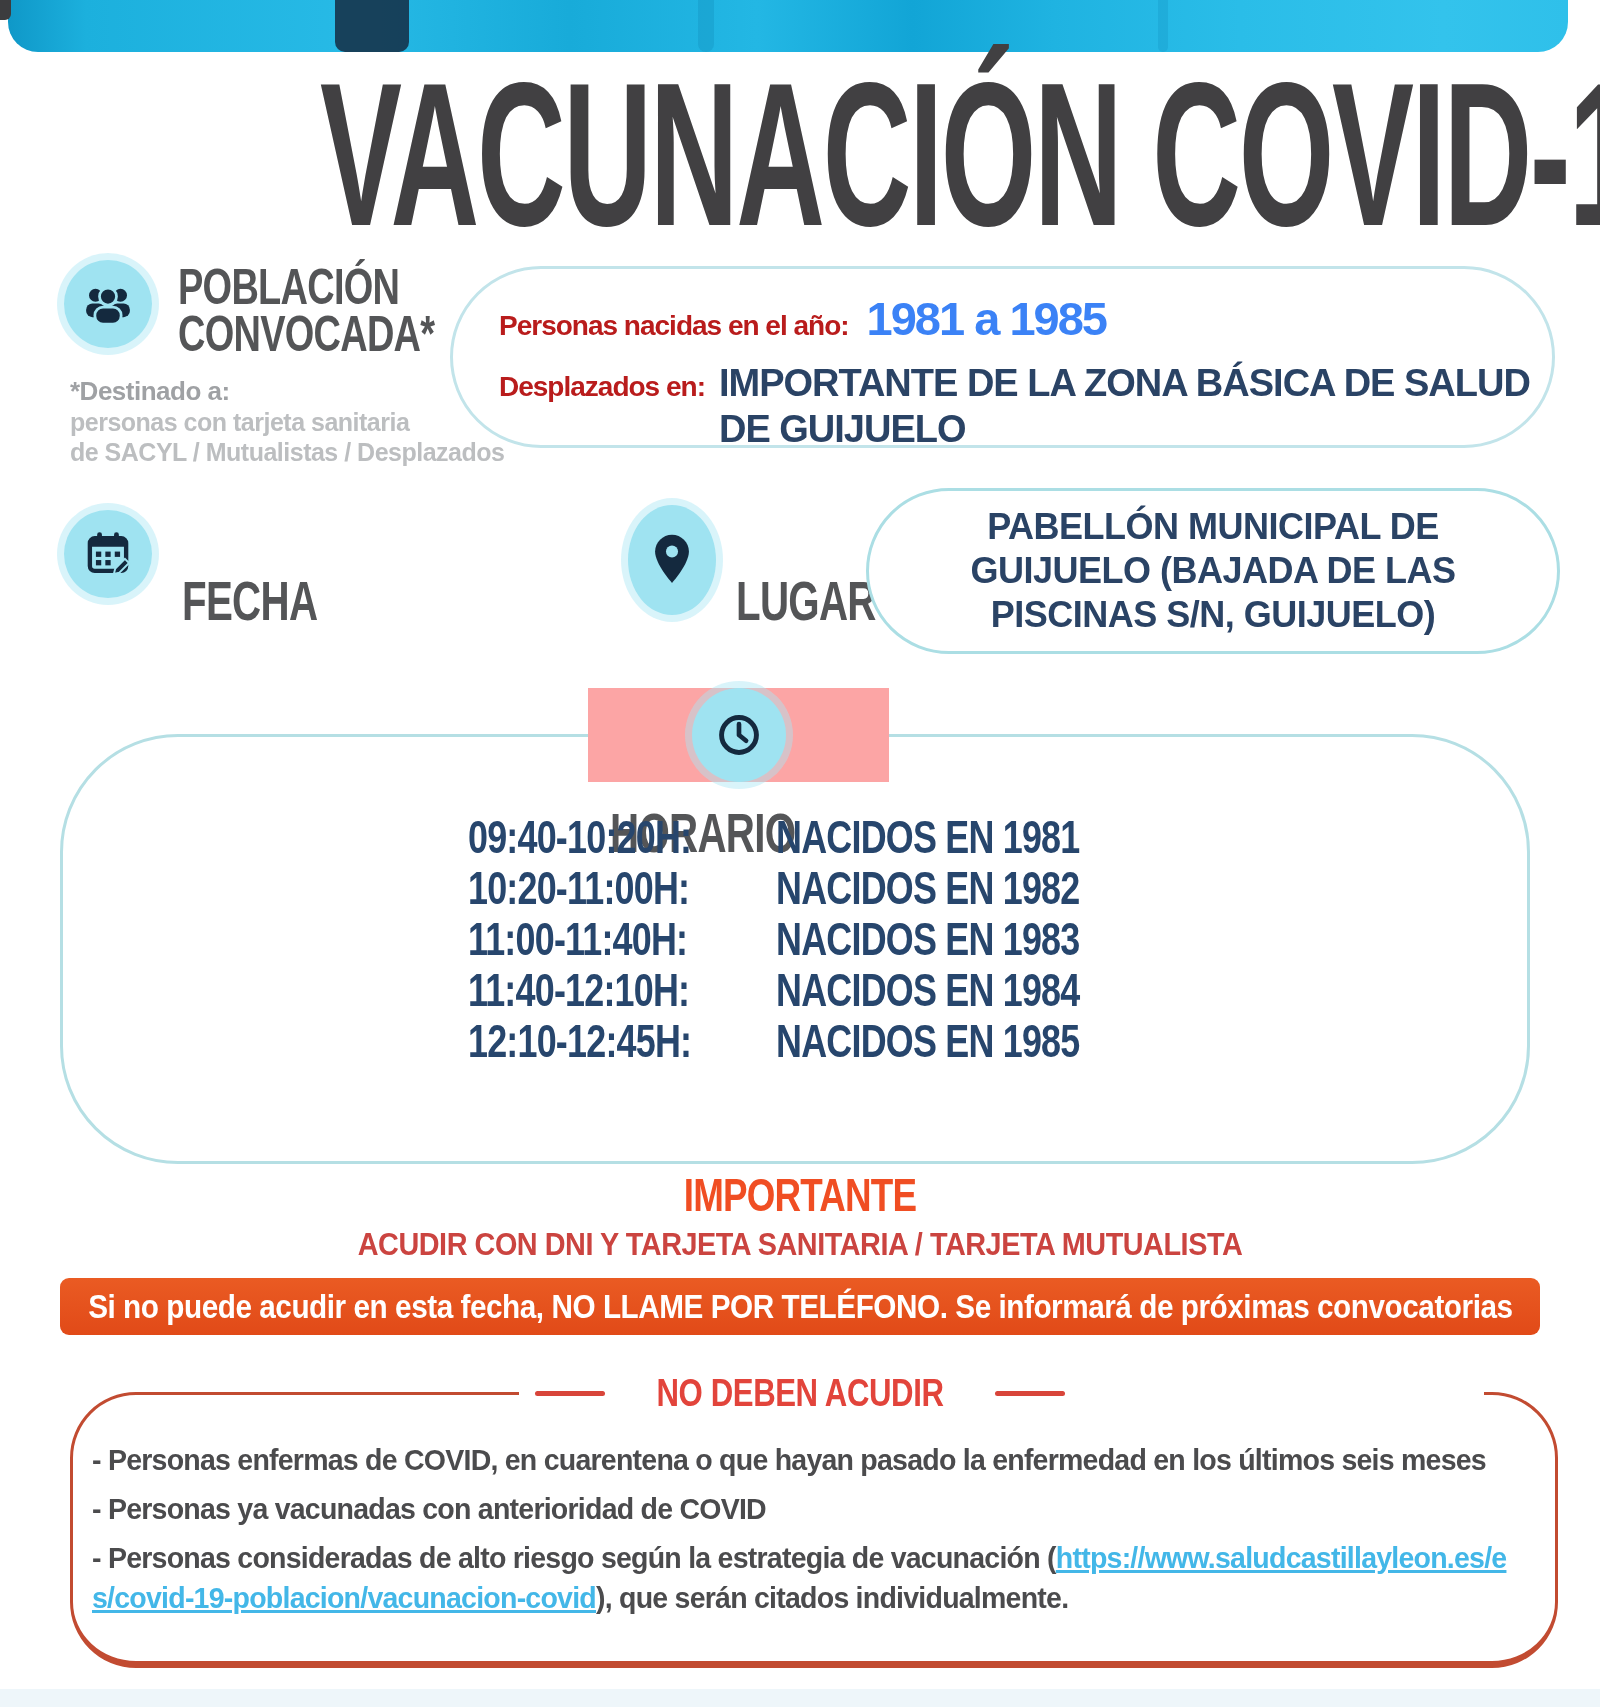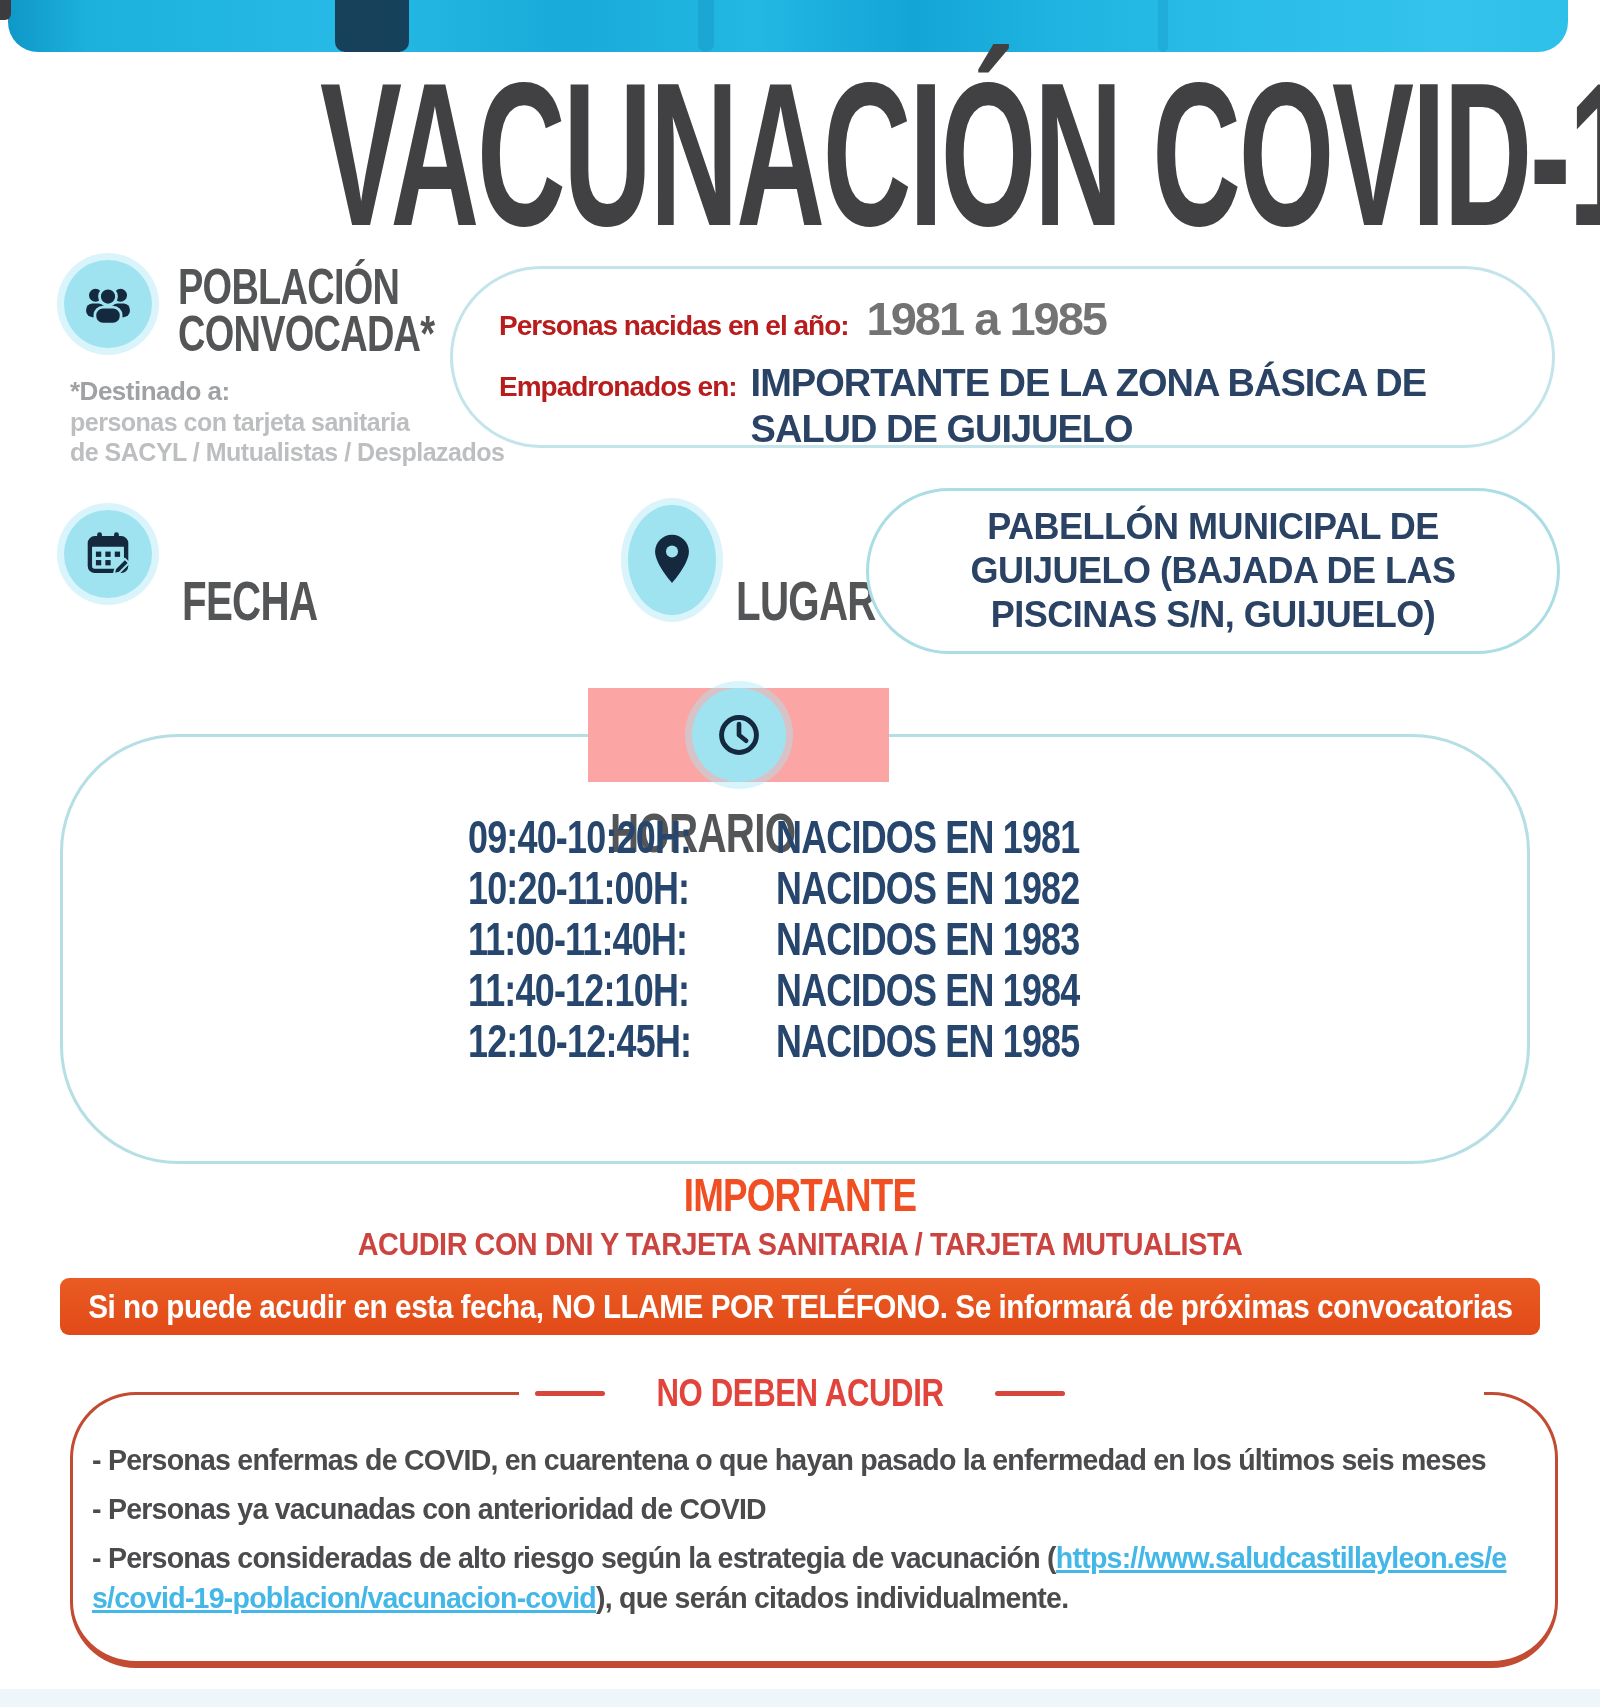--- a/index.html
+++ b/index.html
@@ -43,21 +43,21 @@
   }
   .pop-foot{position:absolute;left:70px;top:376px;font-weight:bold;}
   .pop-foot .ft-title{font-size:26px;color:#9fa1a4;letter-spacing:-0.5px;}
   .pop-foot .ft-line{font-size:25px;color:#bcbec0;line-height:30px;letter-spacing:-0.5px;}
   .eligibility-box{
     left:450px;top:266px;width:1105px;height:182px;border:3px solid #c2e4ea;border-radius:91px;
     padding:22px 0 0 46px;
   }
   .elig-row{display:flex;align-items:baseline;}
   .elig-label{font-size:28px;font-weight:bold;color:#b91c1c;letter-spacing:-1px;flex-shrink:0;}
-  .born-value{font-size:47px;font-weight:bold;color:#737373;letter-spacing:-2px;margin-left:18px;}
+  .born-value{font-size:47px;font-weight:bold;color:#3b82f6;letter-spacing:-2px;margin-left:18px;}
   .row-registered{margin-top:14px;}
   .registered-value{font-size:38px;font-weight:bold;color:#2a4365;letter-spacing:-1px;line-height:46px;margin-left:14px;width:860px;}
   
   .cal-icon{left:64px;top:510px;width:88px;height:88px;}
   .date-label{left:182px;top:568px;}
   .date-pill{
     left:334px;top:508px;width:302px;height:122px;border:3px solid #d8d9da;border-radius:61px;
     display:flex;flex-direction:column;align-items:center;justify-content:center;
   }
   .date-pill div{font-size:35px;font-weight:bold;color:#c0343f;line-height:41px;letter-spacing:-0.5px;}
@@ -165,21 +165,21 @@
     <div class="ft-line">personas con tarjeta sanitaria</div>
     <div class="ft-line">de SACYL / Mutualistas / Desplazados</div>
   </div>
 
   <div class="pill eligibility-box">
     <div class="elig-row">
       <span class="elig-label">Personas nacidas en el año:</span>
       <span class="born-value">1981 a 1985</span>
     </div>
     <div class="elig-row row-registered">
-      <span class="elig-label">Empadronados en:</span>
+      <span class="elig-label">Desplazados en:</span>
       <span class="registered-value">IMPORTANTE DE LA ZONA BÁSICA DE SALUD DE GUIJUELO</span>
     </div>
   </div>
 
   <div class="icon-circle cal-icon">
     <svg class="icon-svg" width="58" height="58" viewBox="0 0 48 48">
       <rect x="9" y="11" width="30" height="27" rx="4" fill="none" stroke="#14293e" stroke-width="3.6"></rect>
       <rect x="9" y="11" width="30" height="7" fill="#14293e"></rect>
       <rect x="15" y="6" width="4" height="8" rx="2" fill="#14293e"></rect>
       <rect x="29" y="6" width="4" height="8" rx="2" fill="#14293e"></rect>

